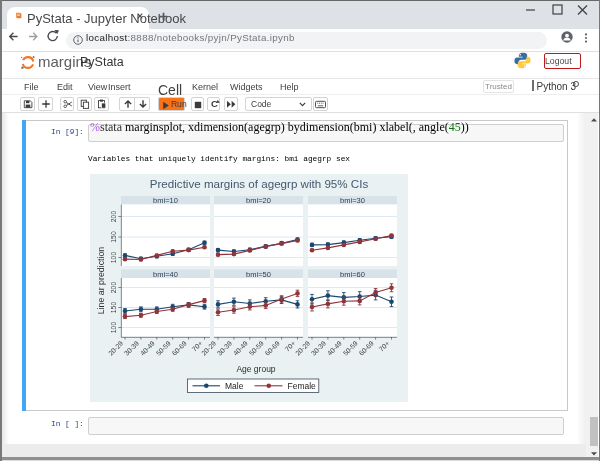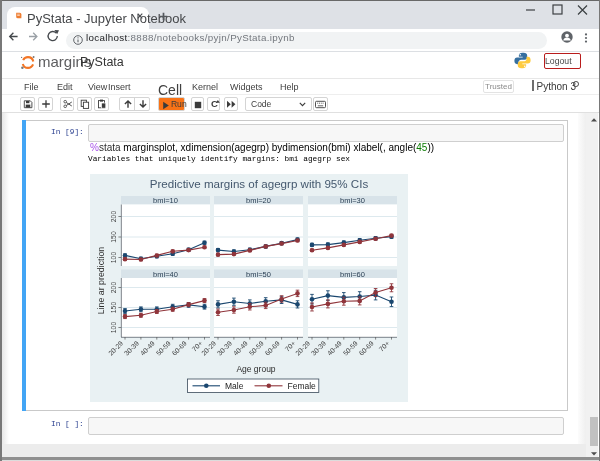--- a/index.html
+++ b/index.html
@@ -168,21 +168,21 @@
   </svg>
 <div class="abs" style="left:590px;top:417px;width:8px;height:29px;background:#c1c1c1"></div>
 <svg class="abs" style="left:589.5px;top:451px" width="8" height="6">
     <path d="M1 1.2 L4 4.4 L7 1.2 Z" fill="#4c4c4c"></path>
   </svg>
 
 <div class="abs" style="left:22px;top:119.5px;width:546px;height:291px;border:1px solid #c9c9c9;border-left:none"></div>
 <div class="abs" style="left:21.5px;top:119.5px;width:4px;height:291px;background:#42a5f5"></div>
 <div class="abs" style="left:51px;top:128px;font-family:'Liberation Mono',monospace;font-size:7.8px;color:#2a3f8f">In [9]:</div>
 <div class="abs" style="left:87.5px;top:124px;width:476.5px;height:18px;background:#f7f7f7;border:1px solid #cfcfcf;border-radius:2px"></div>
-<div class="abs" style="left:90px;top:142px;font-family:Liberation Sans, sans-serif;font-size:10px;color:#000"><span style="color:#a855e8">%</span><span style="color:#2d2d2d">stata</span> marginsplot, xdimension(agegrp) bydimension(bmi) xlabel(, angle(<span style="color:#0a7a00">45</span>))</div>
+<div class="abs" style="left:90px;top:120px;font-family:Liberation Serif, serif;font-size:12px;color:#000"><span style="color:#a855e8">%</span><span style="color:#2d2d2d">stata</span> marginsplot, xdimension(agegrp) bydimension(bmi) xlabel(, angle(<span style="color:#0a7a00">45</span>))</div>
 <div class="abs" style="left:88px;top:154.5px;font-family:'Liberation Mono',monospace;font-size:7.8px;color:#000">Variables that uniquely identify margins: bmi agegrp sex</div>
 <svg width="318" height="228" viewBox="0 0 318 228" style="position:absolute;left:90px;top:174px;font-family:'Liberation Sans',sans-serif">
 <rect x="0" y="0" width="318" height="228" fill="#e9f1f3"></rect>
 <text x="169" y="14" font-size="11.6" fill="#44586e" text-anchor="middle">Predictive margins of agegrp with 95% CIs</text>
 <rect x="31" y="22" width="89" height="8.5" fill="#d8e3e9"></rect>
 <text x="75.5" y="29" font-size="7.5" fill="#2b4055" text-anchor="middle">bmi=10</text>
 <rect x="31" y="30.5" width="89" height="61.5" fill="#ffffff"></rect>
 <line x1="31" y1="42.5" x2="120" y2="42.5" stroke="#dde9ee" stroke-width="1"></line>
 <line x1="31" y1="63" x2="120" y2="63" stroke="#dde9ee" stroke-width="1"></line>
 <line x1="31" y1="83.5" x2="120" y2="83.5" stroke="#dde9ee" stroke-width="1"></line>

